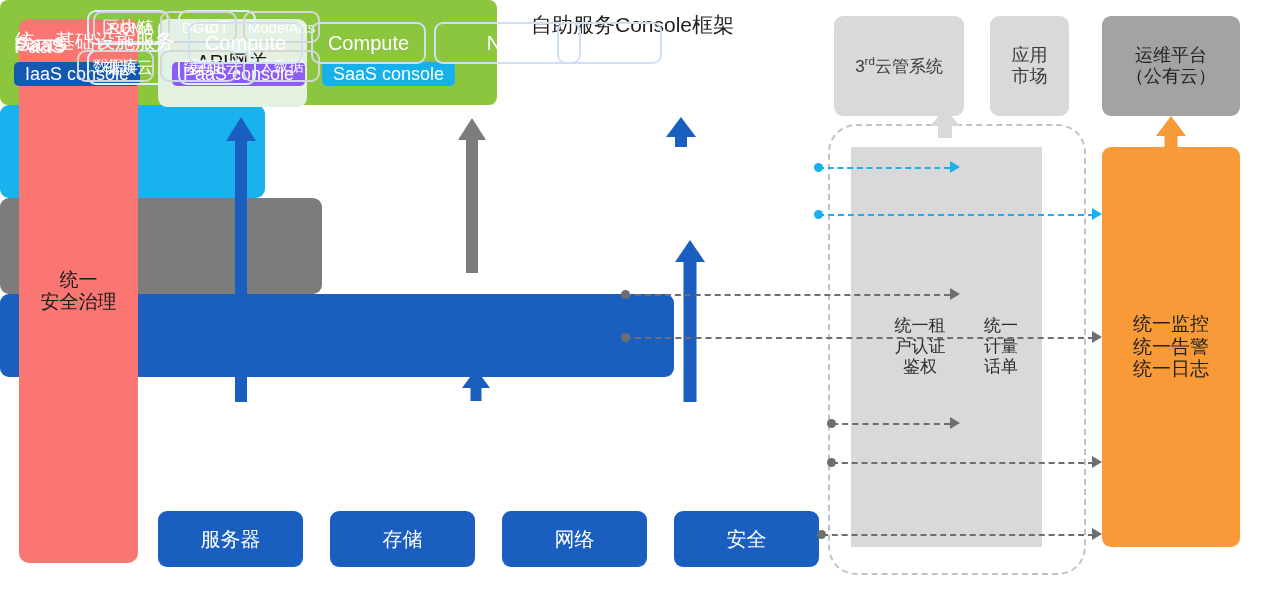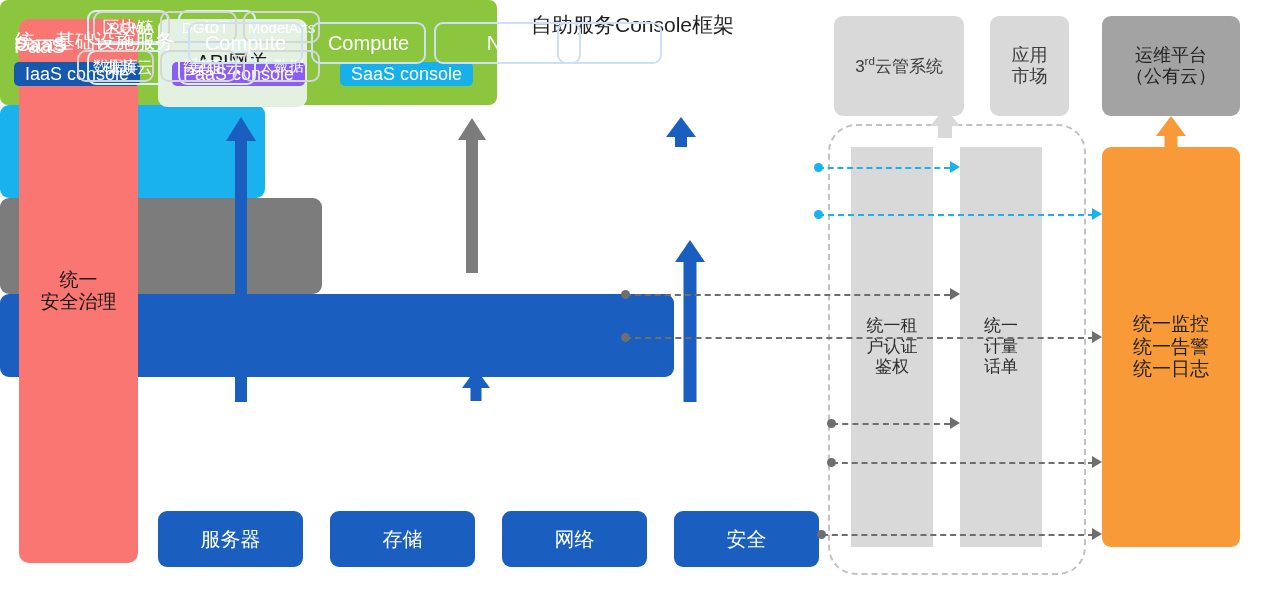--- a/index.html
+++ b/index.html
@@ -68,21 +68,21 @@
     display: flex;
     align-items: center;
     justify-content: center;
     color: #ffffff;
     font-size: 18px;
     padding: 12px 11px;
     box-sizing: border-box;
   }
   #chip-iaas { left: 14px;  background: #1558b0; }
   #chip-paas { left: 172px; background: #8b5cf6; }
-  #chip-saas { left: 340px; background: #17b0ea; }
+  #chip-saas { left: 322px; background: #17b0ea; }
 
   
   #third-party {
     left: 834px; top: 16px; width: 130px; height: 100px;
     background: #d9d9d9; color: #3c3c3c; font-size: 17px;
   }
   #app-market {
     left: 990px; top: 16px; width: 79px; height: 100px;
     background: #d9d9d9; color: #3c3c3c; font-size: 18px;
   }
@@ -196,21 +196,21 @@
     top: 147px;
     background: #d9d9d9;
     color: #2b2b2b;
     font-size: 17px;
     border-radius: 0px;
     display: flex; align-items: center; justify-content: center;
     text-align: center;
     white-space: pre-line;
     line-height: 1.2;
   }
-  #col-auth    { left: 851px; top: 147px; height: 400px; }
+  #col-auth    { left: 851px; top: 147px; height: 400px; padding-left: 28px; }
   #col-billing { left: 960px; top: 147px; height: 400px; }
 
   
   #ops-panel {
     left: 1102px; top: 147px; width: 138px; height: 400px;
     background: #f79a37;
     color: #1f1f1f;
     font-size: 19px;
     border-radius: 9px;
   }

